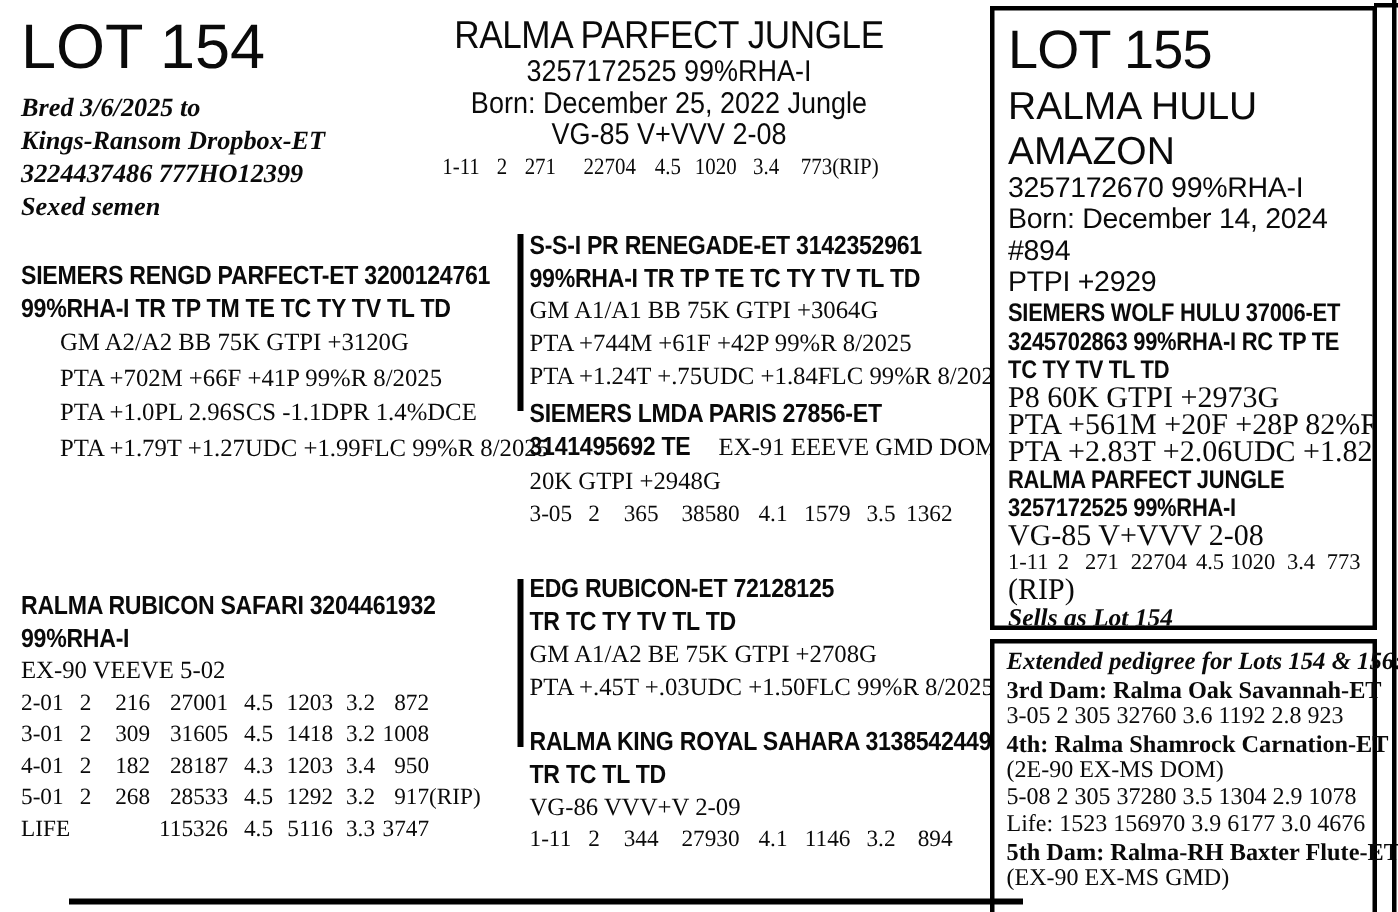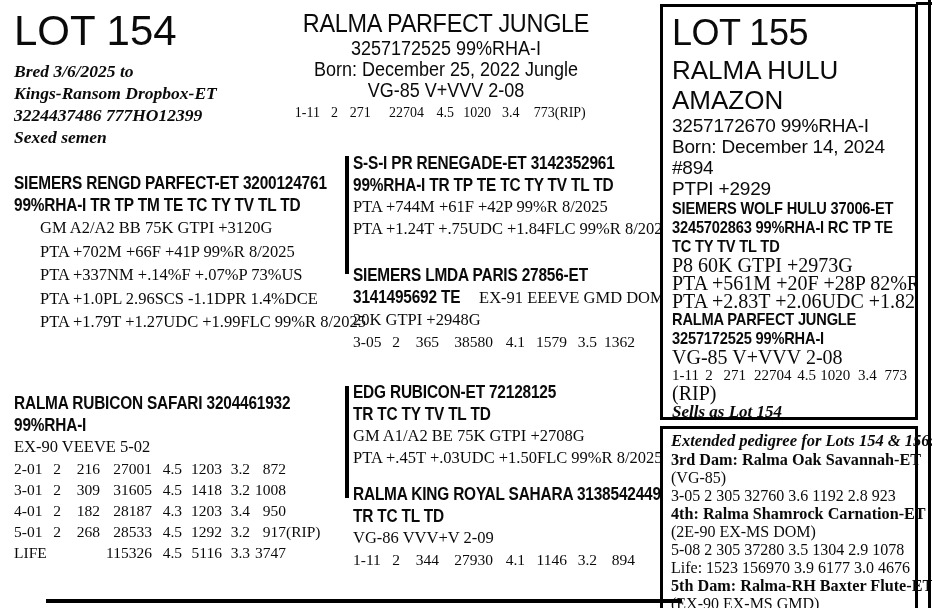--- a/index.html
+++ b/index.html
@@ -81,21 +81,20 @@
       <span style="width: 40px; text-align: right;">773</span>
       <span style="width: 48px; text-align: left;">(RIP)</span>
     </div>
 </div>
 
 <div class="abs" style="left:14px;top:172px;">
   <div class="bname">SIEMERS RENGD PARFECT-ET 3200124761</div>
   <div class="bname">99%RHA-I TR TP TM TE TC TY TV TL TD</div>
   <div class="pta">GM A2/A2 BB 75K GTPI +3120G</div>
   <div class="pta">PTA +702M +66F +41P 99%R 8/2025</div>
-  <div class="pta">PTA +337NM +.14%F +.07%P 73%US</div>
   <div class="pta">PTA +1.0PL 2.96SCS -1.1DPR 1.4%DCE</div>
   <div class="pta">PTA +1.79T +1.27UDC +1.99FLC 99%R 8/2025</div>
 </div>
 
 <div class="abs" style="left:14px;top:392px;">
   <div class="bname">RALMA RUBICON SAFARI 3204461932</div>
   <div class="bname">99%RHA-I</div>
   <div class="pta22">EX-90 VEEVE 5-02</div>
   <div class="lact">
       <span style="width: 34px; text-align: left;">2-01</span>
@@ -153,20 +152,21 @@
       <span style="width: 46px; text-align: left;"></span>
     </div>
 </div>
 
 <div class="abs vline" style="left:345px;top:156px;height:118px;"></div>
 <div class="abs vline" style="left:345px;top:386px;height:112px;"></div>
 
 <div class="abs" style="left:353px;top:152px;">
   <div class="bname">S-S-I PR RENEGADE-ET 3142352961</div>
   <div class="bname">99%RHA-I TR TP TE TC TY TV TL TD</div>
+  <div class="pta22">GM A1/A1 BB 75K GTPI +3064G</div>
   <div class="pta22">PTA +744M +61F +42P 99%R 8/2025</div>
   <div class="pta22">PTA +1.24T +.75UDC +1.84FLC 99%R 8/2025</div>
 </div>
 
 <div class="abs" style="left:353px;top:264px;">
   <div class="bname">SIEMERS LMDA PARIS 27856-ET</div>
   <div class="nowrap" style="line-height:22px;">
     <span class="bname" style="display:inline-block;">3141495692 TE</span><span class="serif" style="font-size:16.5px;"> EX-91 EEEVE GMD DOM 4-00</span>
   </div>
   <div class="pta22">20K GTPI +2948G</div>
@@ -232,21 +232,20 @@
       <span style="width: 28px; text-align: right;">3.4</span>
       <span style="width: 32px; text-align: right;">773</span>
     </div>
   <div class="s155">(RIP)</div>
   <div class="sells">Sells as Lot 154</div>
 </div>
 
 <div class="abs box extbox">
   <div class="ext-t">Extended pedigree for Lots 154 &amp; 156:</div>
   <div class="ext-l ext-b">3rd Dam: Ralma Oak Savannah-ET</div>
-  <div class="ext-l">(VG-85)</div>
   <div class="ext-l">3-05 2 305 32760 3.6 1192 2.8 923</div>
   <div class="ext-l ext-b">4th: Ralma Shamrock Carnation-ET</div>
   <div class="ext-l">(2E-90 EX-MS DOM)</div>
   <div class="ext-l">5-08 2 305 37280 3.5 1304 2.9 1078</div>
   <div class="ext-l">Life: 1523 156970 3.9 6177 3.0 4676</div>
   <div class="ext-l ext-b">5th Dam: Ralma-RH Baxter Flute-ET</div>
   <div class="ext-l">(EX-90 EX-MS GMD)</div>
 </div>
 
 <div class="abs vline" style="left:928px;top:0;height:608px;width:3px;"></div>

